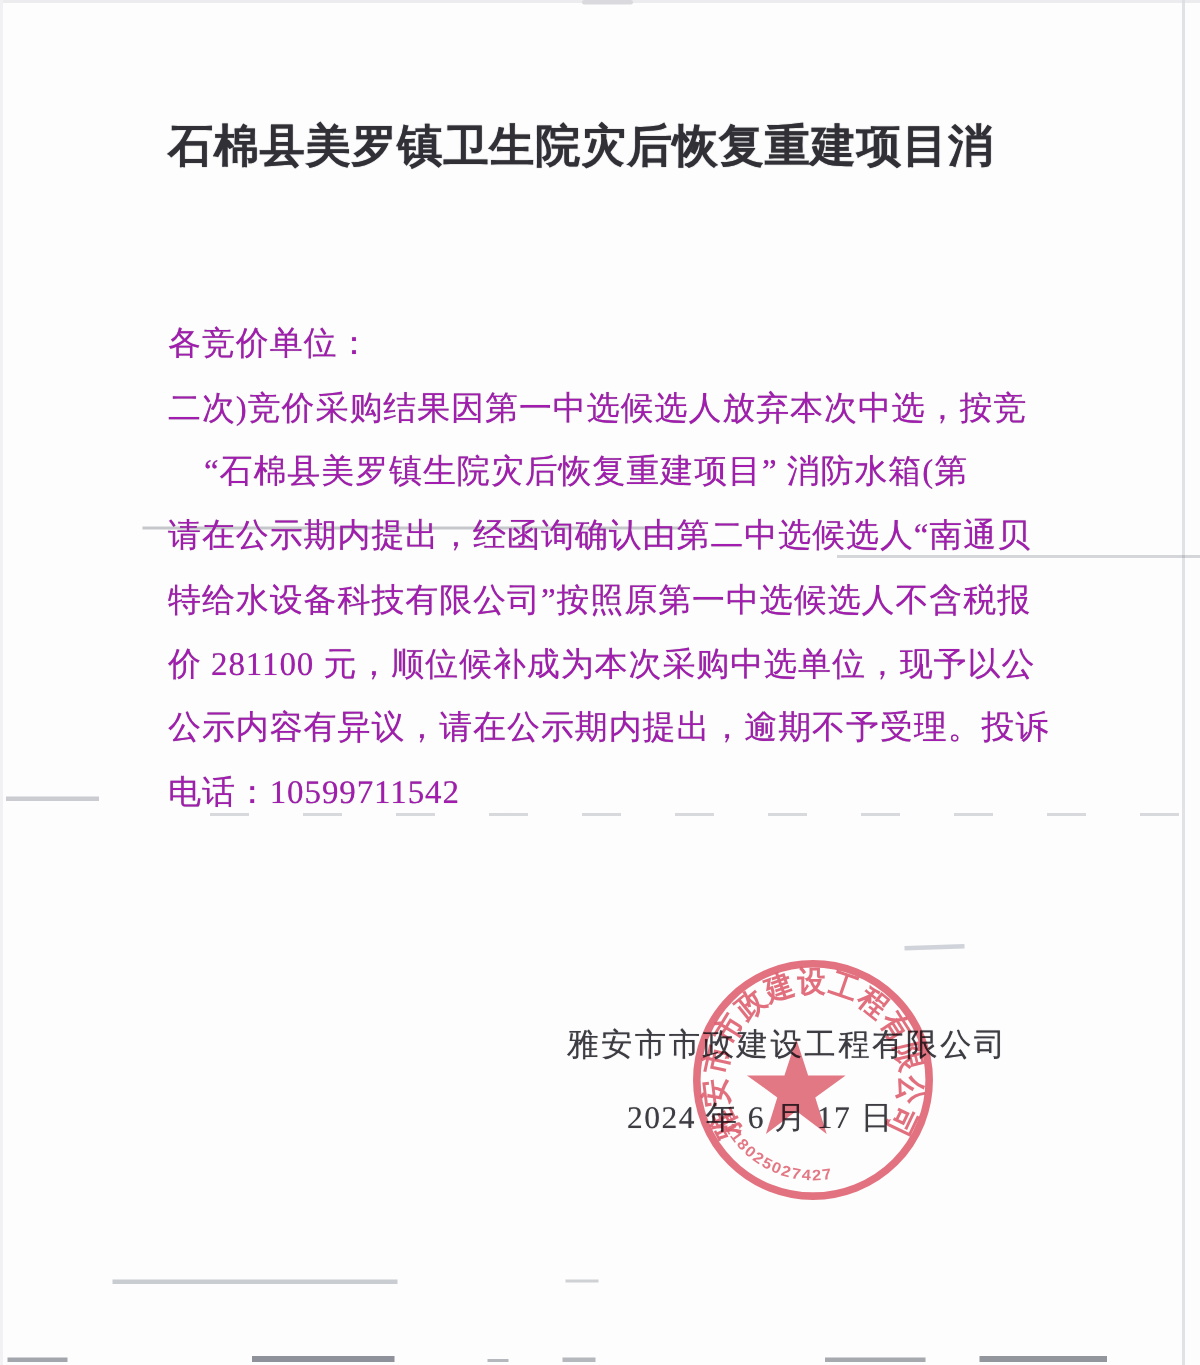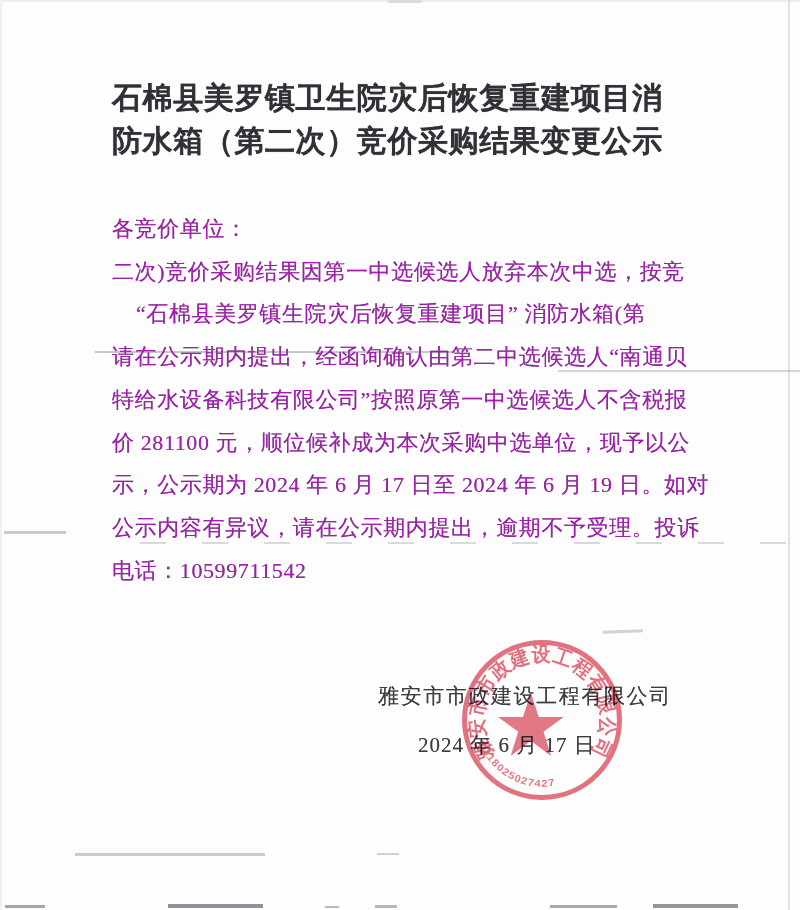--- a/index.html
+++ b/index.html
@@ -78,31 +78,29 @@
   <div class="artifact sm2"></div>
   <div class="artifact sm3"></div>
   <div class="artifact sm4"></div>
   <div class="artifact sm5"></div>
   <div class="artifact sm6"></div>
   <div class="artifact sm7"></div>
   <div class="artifact sm8"></div>
 
   <div class="doc-title">
     <div>石棉县美罗镇卫生院灾后恢复重建项目消</div>
-    <div>防水箱（第二次）竞价采购结果变更公示</div>
   </div>
 
   <div class="doc-body">
     <div class="line">各竞价单位：</div>
     <div class="line">二次)竞价采购结果因第一中选候选人放弃本次中选，按竞</div>
     <div class="line indent">“石棉县美罗镇生院灾后恢复重建项目” 消防水箱(第</div>
     <div class="line">请在公示期内提出，经函询确认由第二中选候选人“南通贝</div>
     <div class="line">特给水设备科技有限公司”按照原第一中选候选人不含税报</div>
     <div class="line">价 281100 元，顺位候补成为本次采购中选单位，现予以公</div>
-    <div class="line">示，公示期为 2024 年 6 月 17 日至 2024 年 6 月 19 日。如对</div>
     <div class="line">公示内容有异议，请在公示期内提出，逾期不予受理。投诉</div>
     <div class="line">电话：10599711542</div>
   </div>
 
   <div class="signature">雅安市市政建设工程有限公司</div>
   <div class="sign-date">2024 年 6 月 17 日</div>
 
   <svg class="seal" viewBox="0 0 160 160">
     <defs>
       <path id="ringPath" d="M 34.3 114.7 A 58 58 0 1 1 125.7 114.7" fill="none"></path>

